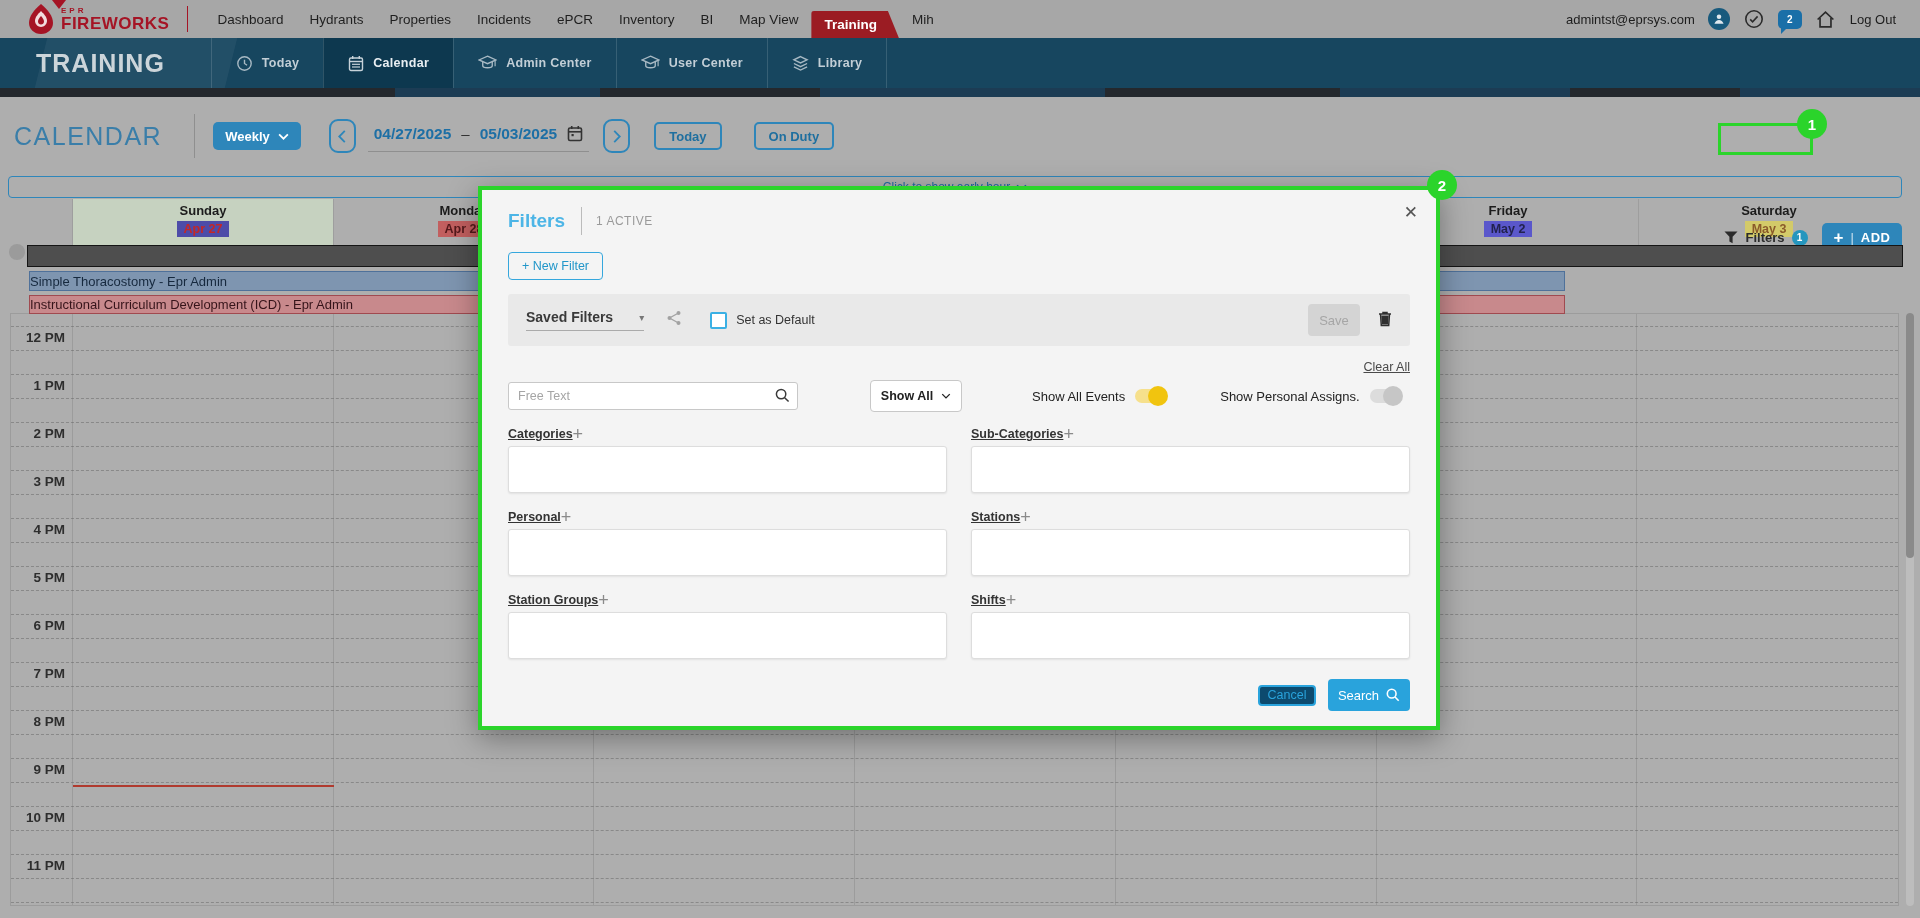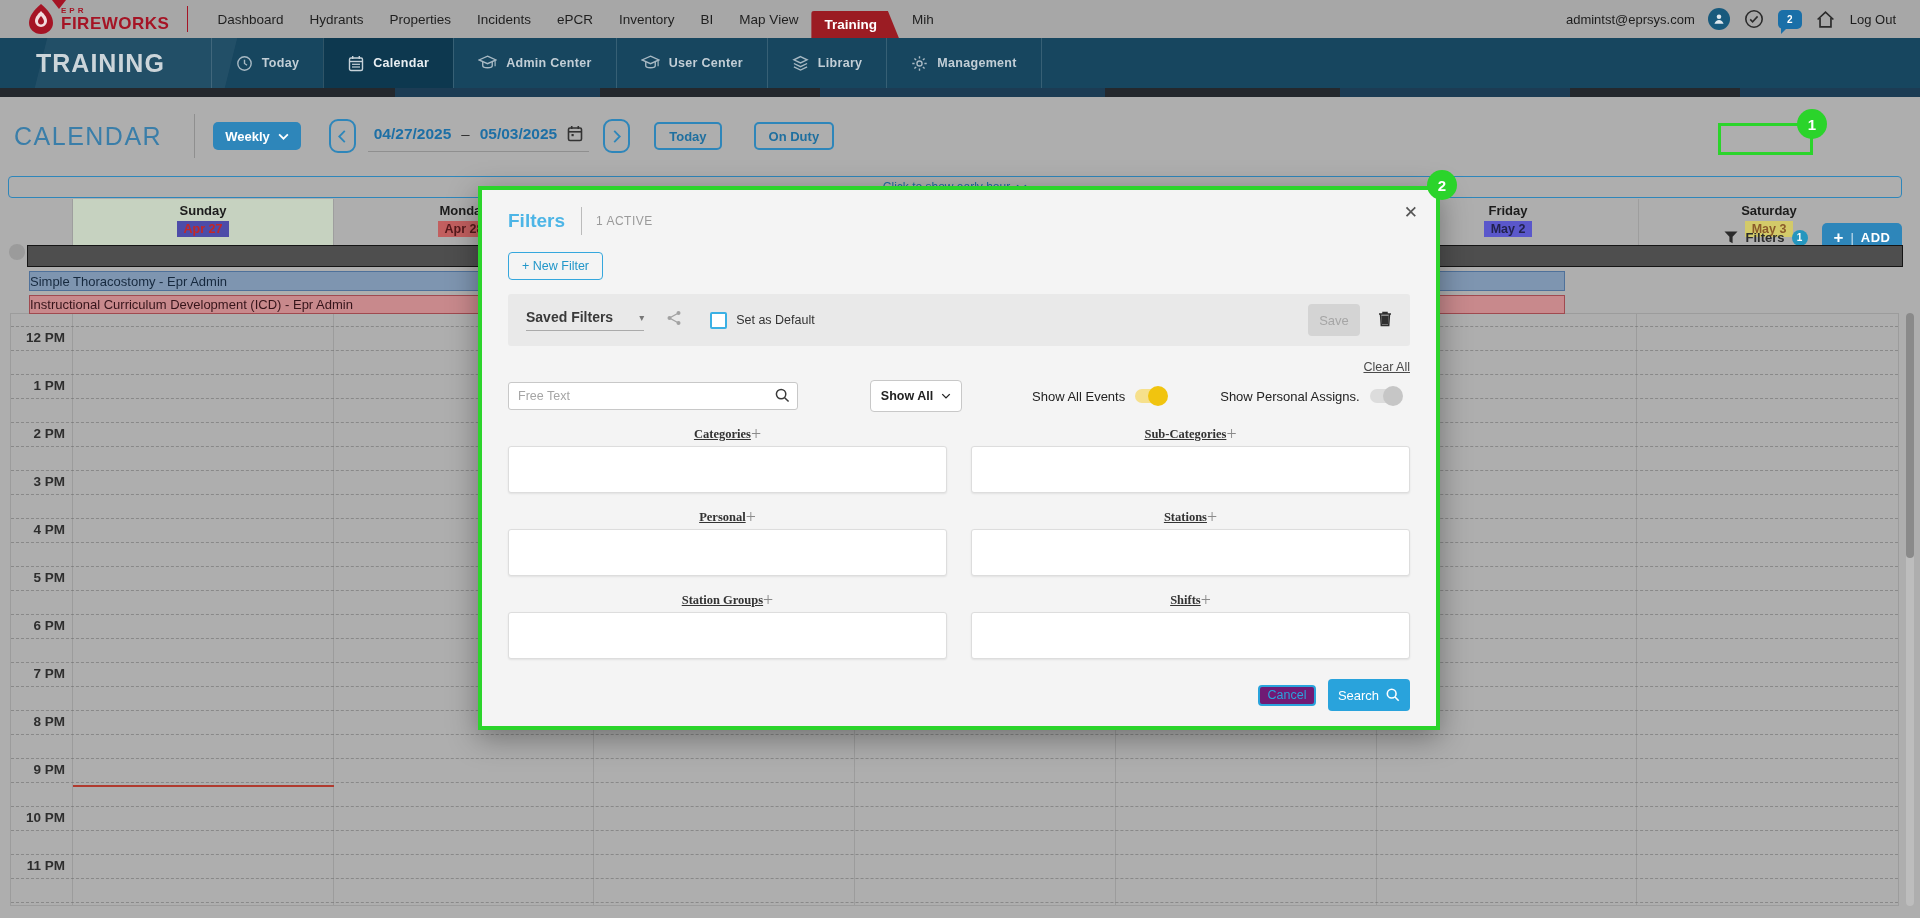--- a/index.html
+++ b/index.html
@@ -116,26 +116,26 @@
   .showall-btn { margin-left:72px; width:92px; height:32px; background:#fff; border:1px solid #c8c8c8; border-radius:4px; font-size:12.5px; font-weight:bold; color:#222; display:flex; align-items:center; justify-content:center; gap:8px; cursor:pointer; }
   .toggle-wrap { display:flex; align-items:center; gap:10px; }
   .toggle-wrap.first { margin-left:70px; }
   .toggle-wrap.second { margin-left:55px; }
   .toggle-label { font-size:13px; color:#222; }
   .toggle { position:relative; width:30px; height:14px; border-radius:7px; cursor:pointer; }
   .toggle .knob { position:absolute; width:20px; height:20px; border-radius:50%; top:-3px; right:-3px; }
   .toggle.on { background:#f6e08c; } .toggle.on .knob { background:#f1c40f; }
   .toggle.off { background:#dcdcdc; } .toggle.off .knob { background:#c6c6c6; }
   .fields-grid { margin-top:12px; display:grid; grid-template-columns:1fr 1fr; column-gap:24px; row-gap:14px; }
-  .field-label-row { display:flex; align-items:center; justify-content:center; height:20px;font-family:Liberation Serif, serif; }
+  .field-label-row { display:flex; align-items:center; justify-content:flex-start; height:20px; }
   .field-label { font-size:12.5px; font-weight:bold; color:#333; text-decoration:underline; }
   .field-plus { font-size:18px; color:#8a8a8a; font-weight:400; cursor:pointer; line-height:1; }
   .field-box { margin-top:2px; height:47px; background:#fff; border:1px solid #ddd; border-radius:3px; box-shadow:0 1px 2px rgba(0,0,0,.08); }
   .m-footer { margin-top:20px; display:flex; justify-content:flex-end; align-items:center; gap:12px; }
-  .btn-cancel { width:58px; height:21px; background:#701a75; border:2px solid #29a3dc; border-radius:4px; color:#29a3dc; font-size:12.5px; cursor:pointer; }
+  .btn-cancel { width:58px; height:21px; background:#0c4a6e; border:2px solid #29a3dc; border-radius:4px; color:#29a3dc; font-size:12.5px; cursor:pointer; }
   .btn-search { width:82px; height:32px; background:#29a3dc; border:none; border-radius:4px; color:#fff; font-size:13px; display:flex; align-items:center; justify-content:center; gap:7px; cursor:pointer; }
 
   
   .ann-rect { position:absolute; left:1718px; top:123px; width:95px; height:32px; border:3px solid #2bd42b; z-index:3; }
   .ann-circle { position:absolute; width:30px; height:30px; border-radius:50%; background:#2bd42b; color:#fff; font-size:15px; font-weight:bold; display:flex; align-items:center; justify-content:center; z-index:60; }
   .ann-1 { left:1797px; top:109px; }
   .ann-2 { left:1427px; top:170px; }
 </style>
 </head>
 <body>
@@ -242,29 +242,20 @@
         </div>
         <div class="sn-item">
           <span style="display: flex;">
             <svg width="17" height="17" viewBox="0 0 16 16">
               <path d="M8 1.5l6.2 3L8 7.5 1.8 4.5z" fill="none" stroke="currentColor" stroke-width="1.3"></path>
               <path d="M1.8 8L8 11l6.2-3" fill="none" stroke="currentColor" stroke-width="1.3"></path>
               <path d="M1.8 11.2L8 14.2l6.2-3" fill="none" stroke="currentColor" stroke-width="1.3"></path>
             </svg>
           </span>
           <span>Library</span>
-        </div>
-        <div class="sn-item">
-          <span style="display: flex;">
-            <svg width="17" height="17" viewBox="0 0 16 16">
-              <circle cx="8" cy="8" r="2.4" fill="none" stroke="currentColor" stroke-width="1.3"></circle>
-              <path d="M8 1.2v2.2M8 12.6v2.2M1.2 8h2.2M12.6 8h2.2M3.2 3.2l1.6 1.6M11.2 11.2l1.6 1.6M12.8 3.2l-1.6 1.6M4.8 11.2l-1.6 1.6" stroke="currentColor" stroke-width="1.3"></path>
-            </svg>
-          </span>
-          <span>Management</span>
         </div>
       </div>
   </div>
   <div class="subnav-flame-tip"></div>
   <div class="dark-strip">
     <span style="left:395px;width:205px;"></span>
       <span style="left:820px;width:285px;"></span>
       <span style="left:1340px;width:230px;"></span>
       <span style="left:1740px;width:180px;"></span>
   </div>

